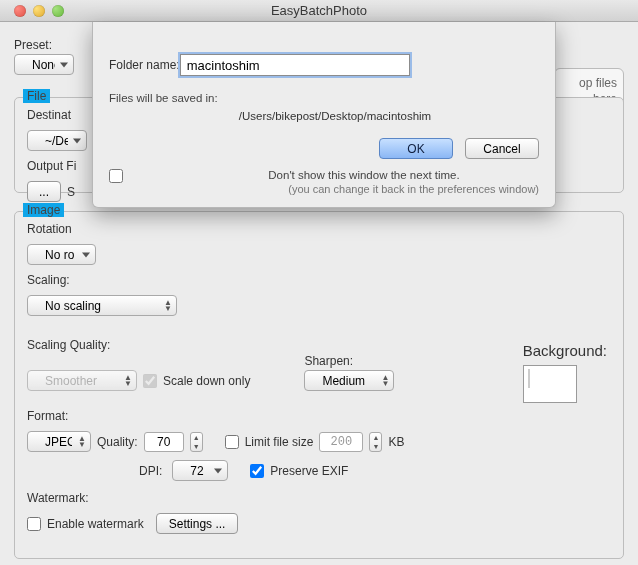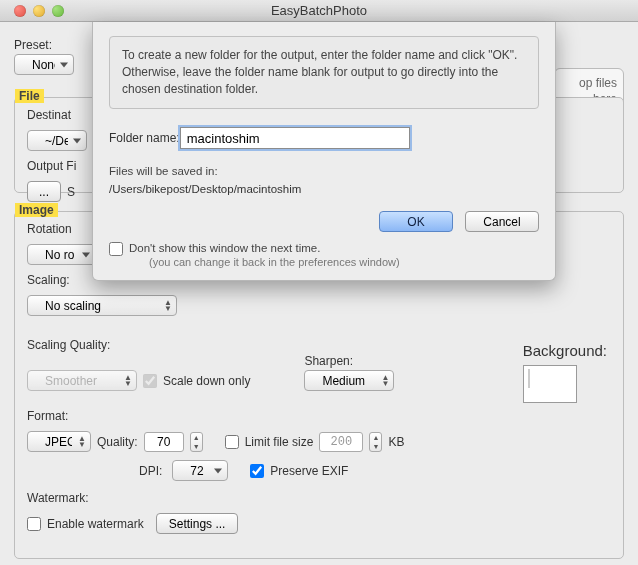--- a/index.html
+++ b/index.html
@@ -38,26 +38,25 @@
     border: 1px solid #bdbdbd;
     border-radius: 5px;
     margin-top: 18px;
     padding: 10px 12px 12px 12px;
     position: relative;
     background: #ececec;
   }
   .legend {
     position: absolute;
     top: -9px;
-    left: 0;
-    background: #fde047;
+    left: 8px;
+    background: #0ea5e9;
     padding: 0 4px;
     font-size: 12px;
     color: #444;
-    font-weight: bold;
   }
   .row { display: flex; align-items: center; gap: 6px; margin-bottom: 8px; flex-wrap: wrap; }
   label.lbl { font-size: 12px; color: #333; }
   .select, .aqua-btn, .input-num {
     font-family: inherit;
     font-size: 12px;
   }
   .select {
     height: 21px;
     border: 1px solid #a9a9a9;
@@ -155,24 +154,24 @@
     flex: 0 0 230px;
     height: 22px;
     border: 1px solid #8c8c8c;
     background: #fff;
     font-size: 13px;
     padding: 2px 6px;
     outline: 2px solid #9bbce8;
     outline-offset: 0;
   }
   .sheet .path-lbl { margin-top: 16px; font-size: 11.5px; color: #444; }
-  .sheet .path-val { margin-top: 6px; font-size: 11.5px; color: #333; }
+  .sheet .path-val { margin-top: 6px; margin-left: 22px; font-size: 11.5px; color: #333; text-align: center; }
   .sheet .btns { display: flex; gap: 12px; justify-content: flex-end; margin-top: 16px; }
   .sheet .push-btn { min-width: 74px; }
-  .sheet .dont { display: flex; gap: 6px; align-items: flex-start; margin-top: 10px; font-size: 11.5px; color:#444;}
+  .sheet .dont { display: flex; gap: 6px; align-items: flex-start; margin-top: 10px; font-size: 11.5px; color:#444;justify-content:space-between;}
   .sheet .dont .sub { font-size: 11px; color: #777; margin-left: 20px; margin-top:2px;}
   .swatch-box {
     border: 1px solid #9a9a9a; width: 54px; height: 38px; background: #fff;
     display: inline-block; padding:4px;
   }
   .swatch-box .inner { width: 100%; height: 100%; background: #fff; border: 1px solid #ccc;}
   .disabled-text { color: #9a9a9a; }
   .preset-row { display:flex; align-items:center; gap:8px; margin-top: 6px;}
   .ellip-btn {
     height: 21px; width: 34px;
@@ -336,21 +335,20 @@
     </div>
     <div class="row">
       <input type="checkbox" class="checkbox" style="">
       <label class="lbl">Enable watermark</label>
       <button class="push-btn" style="margin-left:6px">Settings ...</button>
     </div>
   </div>
 </div>
 
 <div class="sheet">
-  <div class="info-box">To create a new folder for the output, enter the folder name and click "OK".  Otherwise, leave the folder name blank for output to go directly into the chosen destination folder.</div>
 
   <div class="form-row">
     <label class="lbl">Folder name:</label>
     <input type="text" value="macintoshim" style="">
   </div>
 
   <div class="path-lbl">Files will be saved in:</div>
   <div class="path-val">/Users/bikepost/Desktop/macintoshim</div>
 
   <div class="btns">

